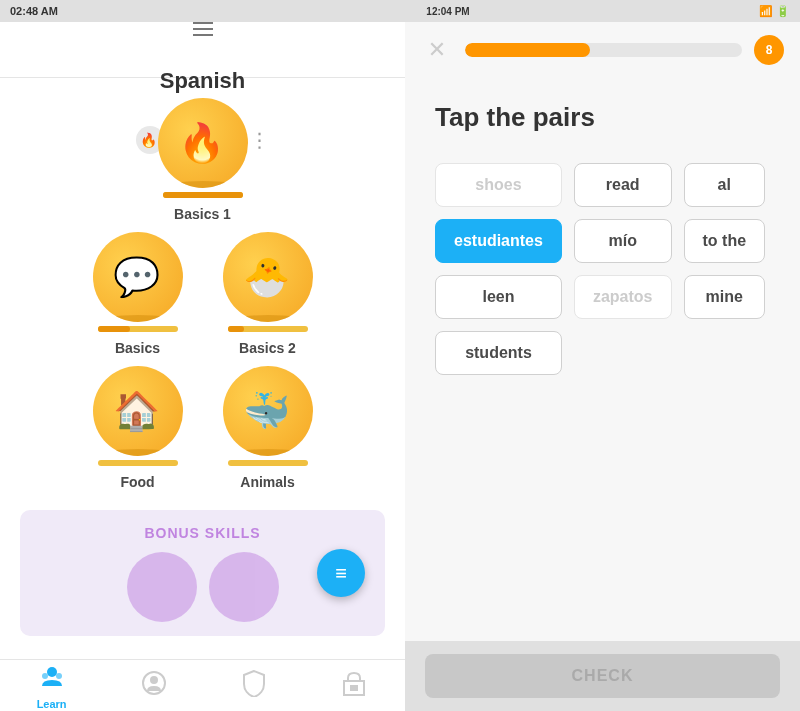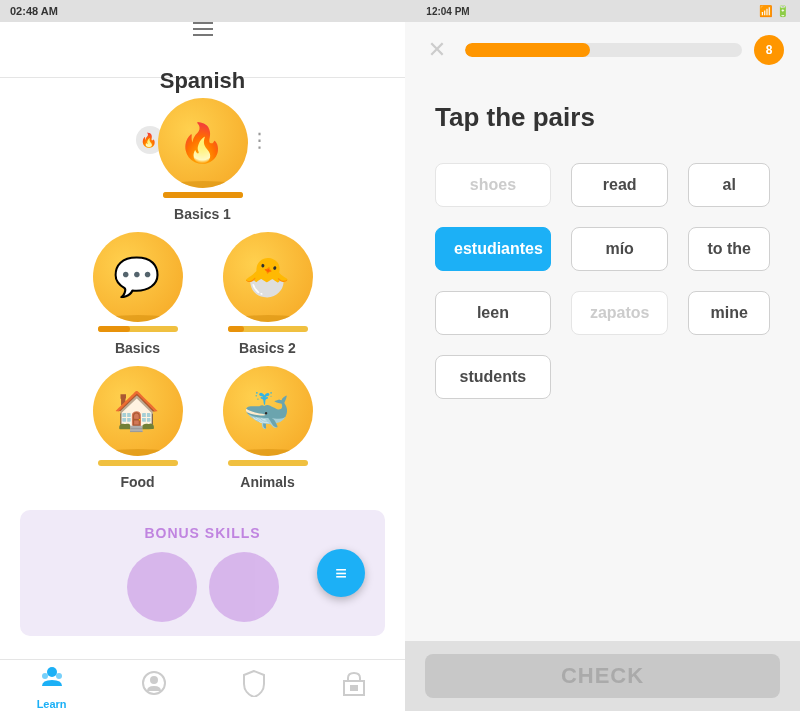--- a/index.html
+++ b/index.html
@@ -239,21 +239,21 @@
     .exercise-title {
       font-size: 26px;
       font-weight: 700;
       color: #333;
       margin-bottom: 30px;
     }
 
     .word-grid {
       display: grid;
       grid-template-columns: repeat(3, auto);
-      gap: 20px;
+      gap: 12px;
       justify-content: start;
     }
 
     .word-btn {
       padding: 12px 18px;
       border: 1.5px solid #d0d0d0;
       border-radius: 8px;
       background: #fff;
       font-size: 16px;
       font-weight: 600;
@@ -280,21 +280,21 @@
       align-items: center;
       justify-content: center;
       flex-shrink: 0;
     }
     .check-btn {
       width: calc(100% - 40px);
       height: 44px;
       background: #c8c8c8;
       border: none;
       border-radius: 8px;
-      font-size: 22px;
+      font-size: 16px;
       font-weight: 700;
       color: #aaa;
       letter-spacing: 1px;
       cursor: pointer;
       text-transform: uppercase;
     }
   </style>
 </head>
 <body>
 

